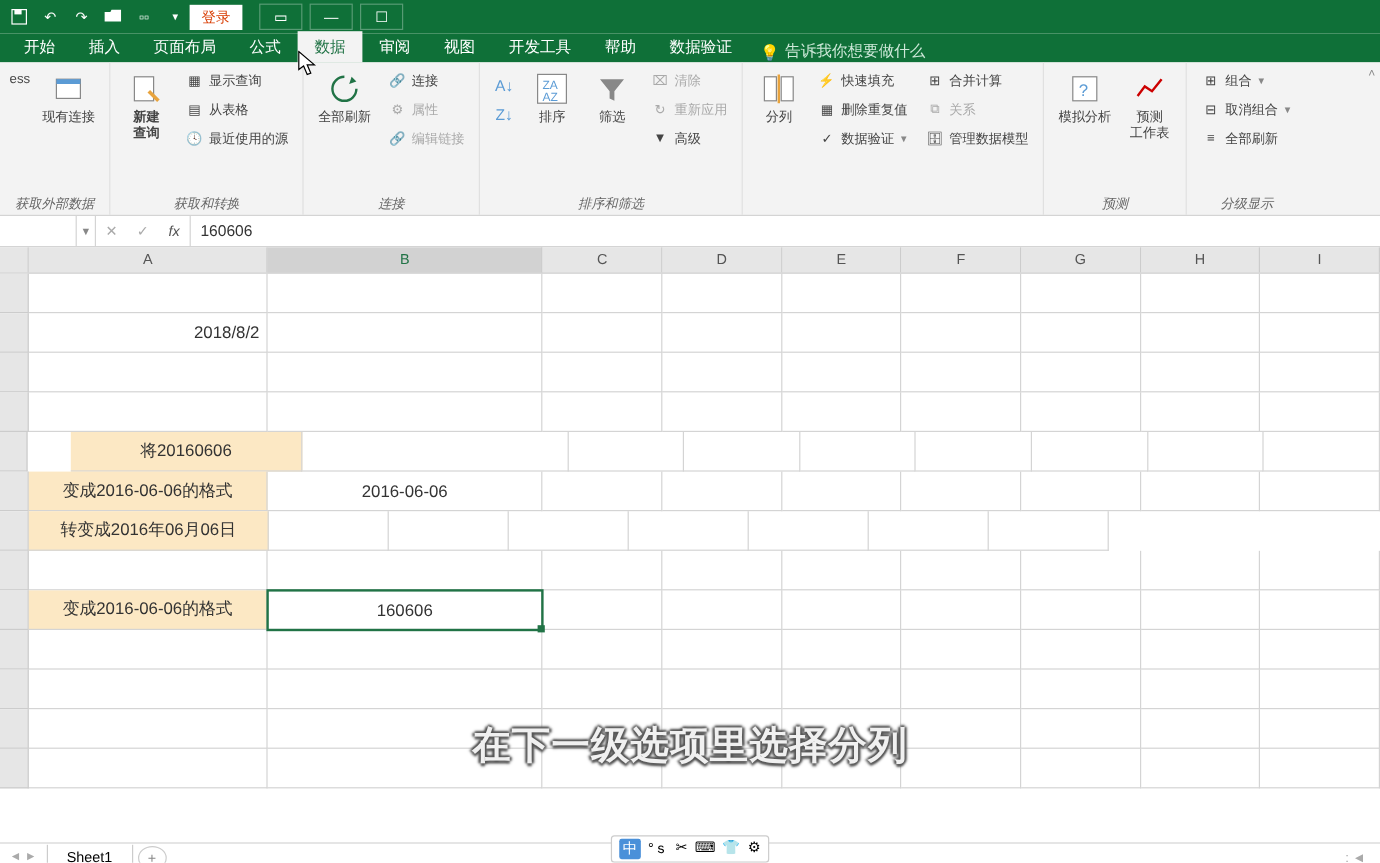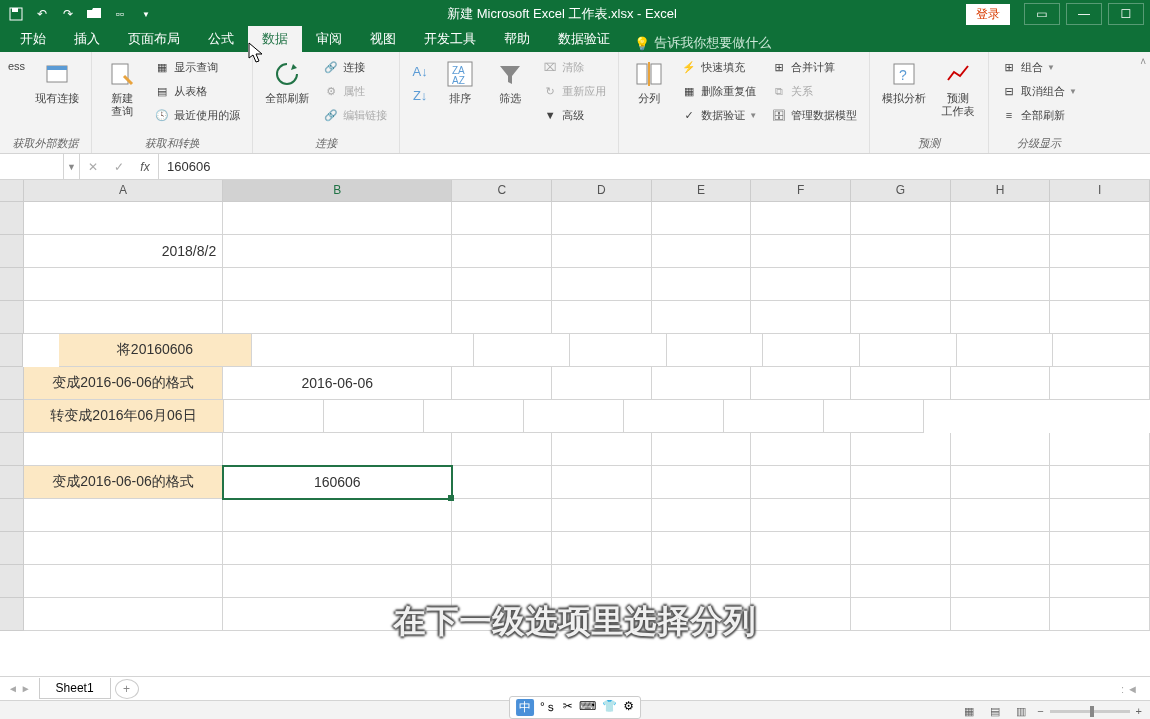--- a/index.html
+++ b/index.html
@@ -15,21 +15,21 @@
 .win-btn { width: 36px; height: 22px; display: flex; align-items: center; justify-content: center; cursor: pointer; color: #fff; border: 1px solid rgba(255,255,255,0.3); margin: 0 2px; }
 
 
 .tabs { height: 24px; background: #0f7038; display: flex; align-items: flex-end; padding-left: 6px; }
 .tab { padding: 4px 14px; color: #fff; font-size: 13px; cursor: pointer; }
 .tab.active { background: #f3f3f3; color: #217346; }
 .tell-me { display: flex; align-items: center; color: #cde8d8; margin-left: 10px; font-size: 13px; }
 .tell-me-icon { margin-right: 4px; }
 
 
-.ribbon { height: 102px; background: #f3f3f3; border-bottom: 1px solid #d4d4d4; display: flex; position: relative; }
+.ribbon { height: 128px; background: #f3f3f3; border-bottom: 1px solid #d4d4d4; display: flex; position: relative; }
 .ribbon-group { border-right: 1px solid #e0e0e0; padding: 4px 8px 2px 8px; display: flex; flex-direction: column; }
 .group-body { flex: 1; display: flex; align-items: flex-start; gap: 6px; }
 .group-label { text-align: center; font-size: 11px; color: #666; padding-top: 2px; position: relative; font-style: italic; }
 .big-btn { display: flex; flex-direction: column; align-items: center; justify-content: center; padding: 2px 4px; cursor: pointer; min-width: 44px; }
 .big-btn .icon { width: 32px; height: 32px; display: flex; align-items: center; justify-content: center; margin-bottom: 2px; }
 .big-btn .label { font-size: 11px; color: #444; text-align: center; line-height: 13px; }
 .small-btn-col { display: flex; flex-direction: column; gap: 2px; }
 .small-btn { display: flex; align-items: center; gap: 4px; padding: 2px 4px; cursor: pointer; font-size: 11px; color: #444; height: 22px; }
 .small-btn.disabled { color: #aaa; }
 .small-icon { width: 16px; height: 16px; display: flex; align-items: center; justify-content: center; flex-shrink: 0; }
@@ -91,21 +91,20 @@
     <div class="qat-btn">↶</div>
     <div class="qat-btn">↷</div>
     <div class="qat-btn">
         <svg width="14" height="12" viewBox="0 0 14 12">
           <path d="M0 2 L5 2 L6 0 L14 0 L14 10 L0 10 Z" fill="#fff"></path>
         </svg>
       </div>
     <div class="qat-btn">▫▫</div>
     <div class="qat-btn" style="font-size:8px;">▼</div>
   </div>
-  <div class="title-text">新建 Microsoft Excel 工作表.xlsx  -  Excel</div>
   <div class="win-ctrl">
     <div class="login-btn">登录</div>
     <div class="win-btn">▭</div>
     <div class="win-btn">—</div>
     <div class="win-btn">☐</div>
   </div>
 </div>
 
 <div class="tabs">
   <div class="tab">开始</div>
@@ -144,21 +143,21 @@
 
   <div class="ribbon-group">
     <div class="group-body">
       <div class="big-btn">
         <div class="icon">
             <svg width="28" height="28" viewBox="0 0 28 28">
               <rect x="4" y="4" width="16" height="20" fill="#fff" stroke="#888"></rect>
               <path d="M16 16 L24 24" stroke="#e8a33d" stroke-width="3"></path>
             </svg>
           </div>
-        <div class="label" style="white-space:pre-line;">新建
+        <div class="label" style="white-space:pre-line;font-weight:bold;">新建
 查询</div>
       </div>
       <div class="small-btn-col">
         <div class="small-btn">
             <span class="small-icon">▦</span>
             <span>显示查询</span>
           </div>
         <div class="small-btn">
             <span class="small-icon">▤</span>
             <span>从表格</span>
@@ -237,20 +236,21 @@
         <div class="small-btn disabled">
             <span class="small-icon">↻</span>
             <span>重新应用</span>
           </div>
         <div class="small-btn">
             <span class="small-icon">▼</span>
             <span>高级</span>
           </div>
       </div>
     </div>
+    <div class="group-label">排序和筛选</div>
   </div>
 
   <div class="ribbon-group">
     <div class="group-body">
       <div class="big-btn">
         <div class="icon">
             <svg width="28" height="28" viewBox="0 0 28 28">
               <rect x="2" y="4" width="10" height="20" fill="#fff" stroke="#888"></rect>
               <rect x="16" y="4" width="10" height="20" fill="#fff" stroke="#888"></rect>
               <line x1="14" y1="2" x2="14" y2="26" stroke="#e8a33d" stroke-width="2"></line>

